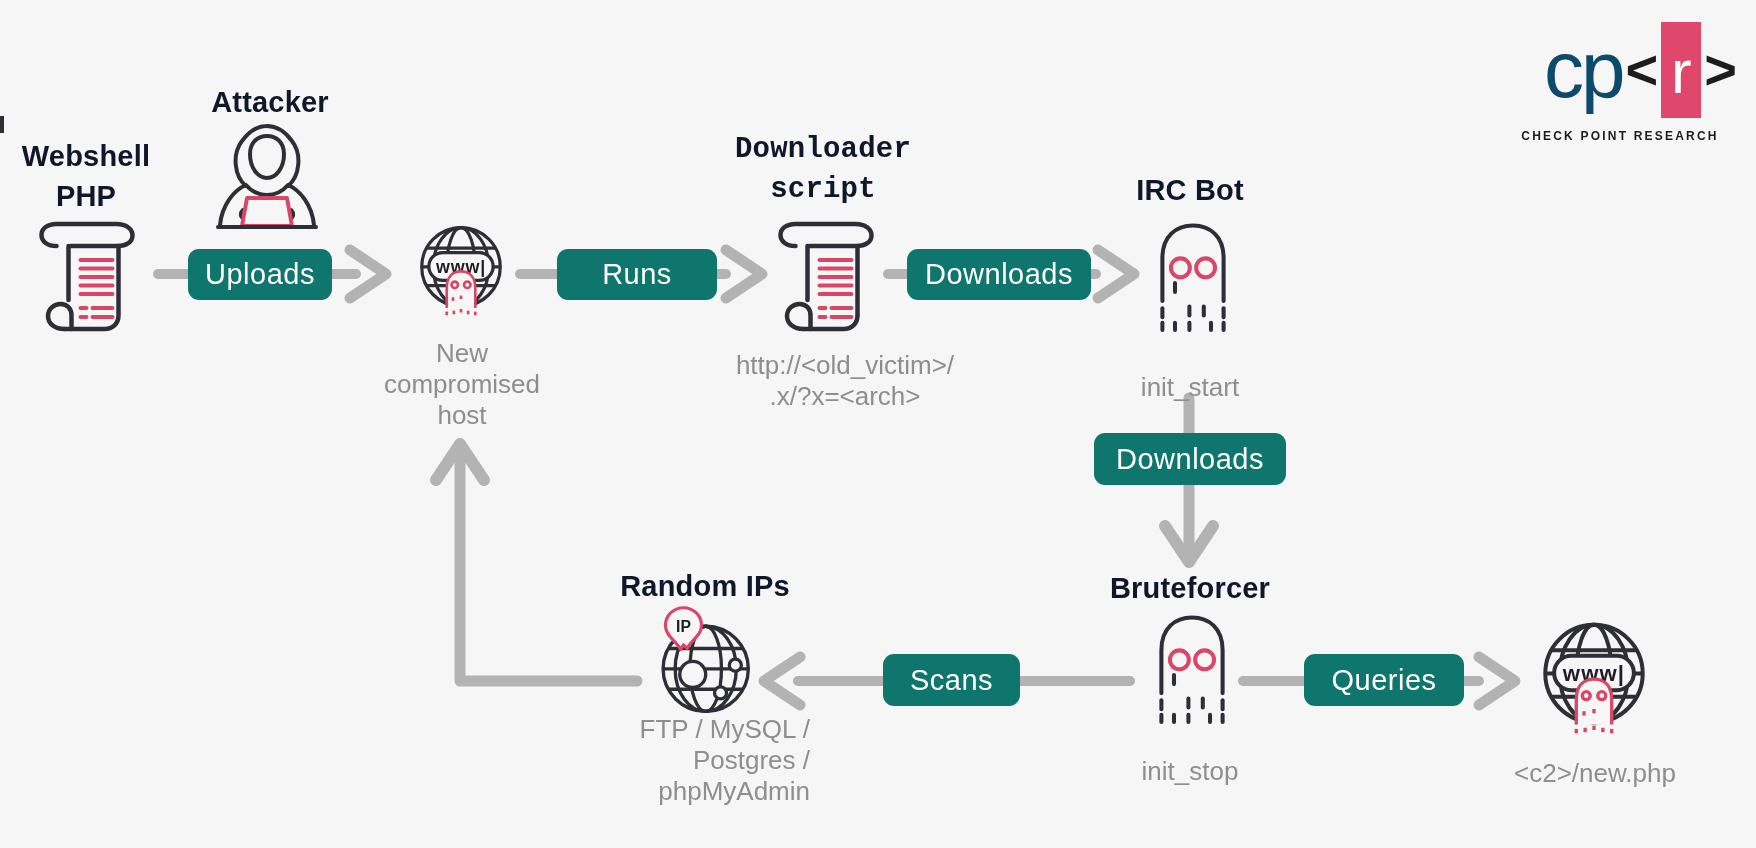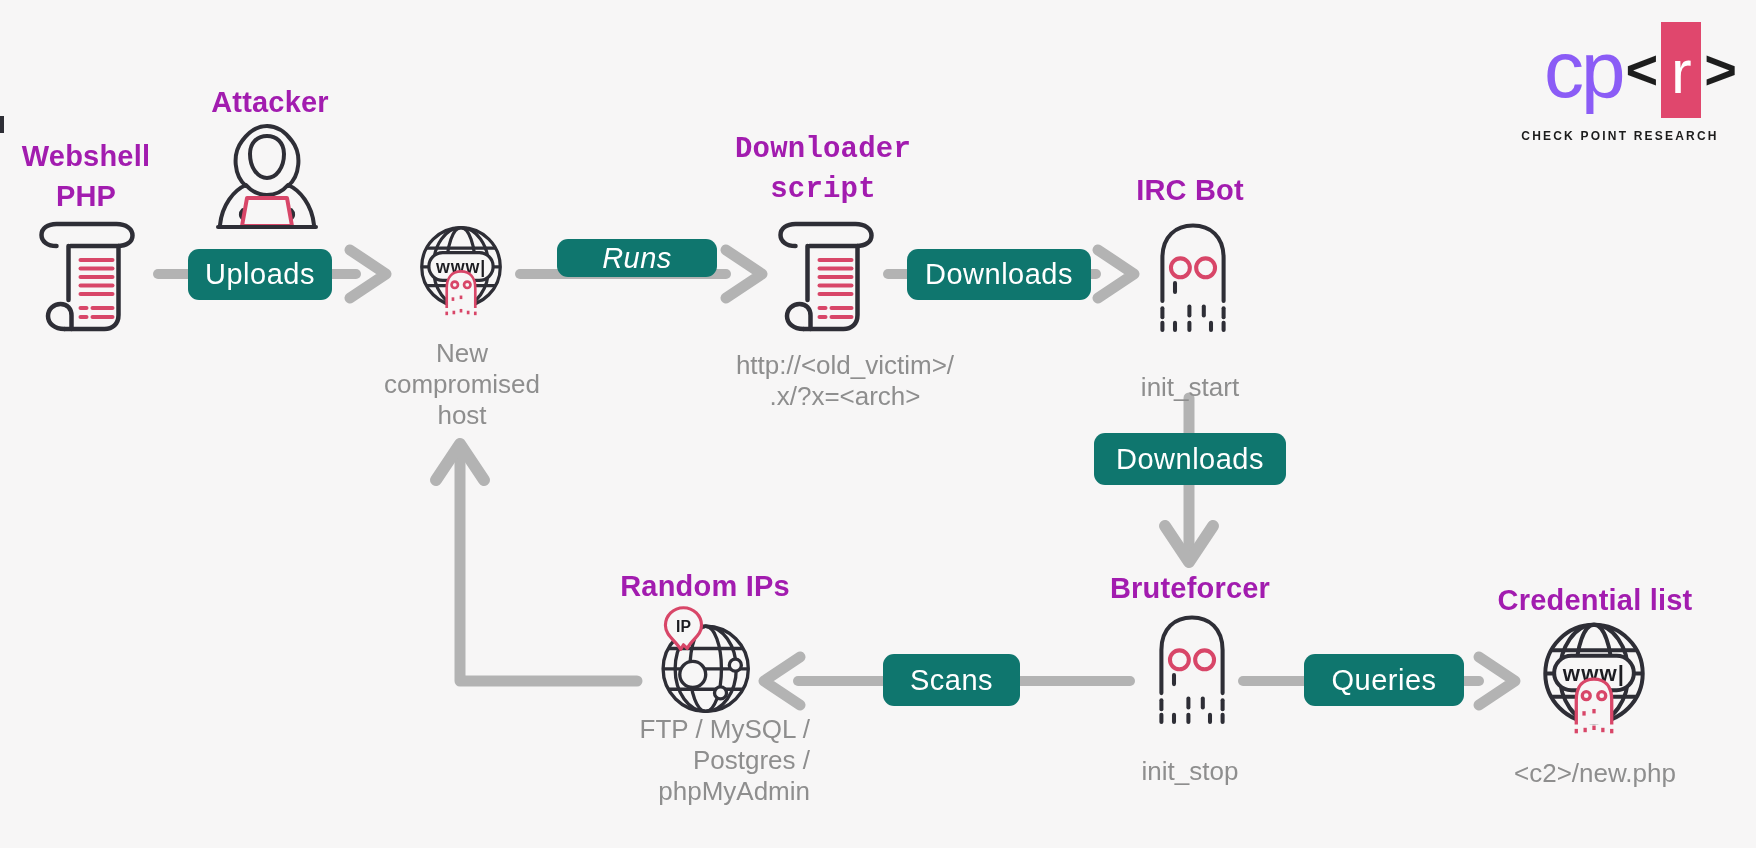--- a/index.html
+++ b/index.html
@@ -12,41 +12,41 @@
   .btn{
     position:absolute; z-index:3;
     background:#0f766e; color:#ffffff;
     border-radius:11px;
     display:flex; align-items:center; justify-content:center;
     font-size:29px; font-weight:400; letter-spacing:.5px;
     border:none; cursor:default;
   }
   .node-label{
     position:absolute; z-index:2;
-    font-weight:700; color:#a21caf; font-size:29px;
+    font-weight:700; color:#0f172a; font-size:29px;
     text-align:center; line-height:40px; letter-spacing:.2px;
   }
   .caption{
     position:absolute; z-index:2;
     color:#8e8e8e; font-size:26px; line-height:31px; text-align:center;
   }
   .icon{position:absolute; z-index:2;}
   .badge-text{
     font-family:"Liberation Sans", sans-serif;
     font-weight:700; font-size:20px; fill:#1d1d22; letter-spacing:1px;
   }
   .pin-text{
     font-family:"Liberation Sans", sans-serif;
     font-weight:700; font-size:17px; fill:#1d1d22;
     text-anchor:middle;
   }
   
   .logo{position:absolute; left:1500px; top:20px; width:240px; z-index:2;}
   .logo-row{display:flex; align-items:center; justify-content:center; height:100px;}
-  .logo-cp{font-size:80px; font-weight:500; color:#8b5cf6; letter-spacing:-3px; line-height:1;margin-left:44px;}
+  .logo-cp{font-size:80px; font-weight:500; color:#0c4a6e; letter-spacing:-3px; line-height:1;margin-left:44px;}
   .logo-bracket{font-size:56px; font-weight:600; color:#1d1d1d; line-height:1; margin:0 3px;}
   .logo-rbox{width:54px; height:96px; background:#e0476d; display:flex; align-items:center; justify-content:center;}
   .logo-r{font-size:62px; font-weight:500; color:#ffffff; line-height:1; padding-top:4px;}
   .logo-subtitle{
     margin-top:9px; text-align:center;
     font-size:12px; font-weight:700; color:#1c1c1c; letter-spacing:2.2px;
     white-space:nowrap;
   }
   .edge-artifact{position:absolute; left:0; top:116px; width:4px; height:17px; background:#2e2e36; z-index:2;}
 </style>
@@ -236,21 +236,20 @@
     <circle cx="76" cy="96" r="6.5" fill="#f7f6f6" stroke="#2e2e36" stroke-width="3.6"></circle>
     <path d="M36 4 C25 4 16.5 12.5 16.5 23 C16.5 34 27 39 33 49 L36 44 L40 48 C45 38 55.5 34 55.5 23 C55.5 12.5 47 4 36 4 Z" fill="#f7f6f6" stroke="#d84668" stroke-width="3.4" stroke-linejoin="round"></path>
     <text x="36" y="30" class="pin-text">IP</text>
   </svg>
   <div class="caption" style="left:600px; top:714px; width:210px;text-align:right;">
     <div>FTP / MySQL /</div>
     <div>Postgres /</div>
     <div>phpMyAdmin</div>
   </div>
 
-  <div class="node-label" style="left:1495px; top:580px; width:200px;">Credential list</div>
   <svg class="icon" style="left:1532px; top:618px;" width="124" height="131" viewBox="0 0 112 118">
     <g fill="none" stroke="#2e2e36" stroke-width="3.6">
       <circle cx="56" cy="50" r="44"></circle>
       <ellipse cx="56" cy="50" rx="16" ry="44"></ellipse>
       <ellipse cx="56" cy="50" rx="31" ry="44"></ellipse>
       <line x1="17" y1="29" x2="95" y2="29"></line>
       <line x1="13" y1="50" x2="99" y2="50"></line>
       <line x1="17" y1="71" x2="95" y2="71"></line>
     </g>
     <rect x="20" y="34" width="72" height="31" rx="15.5" fill="#f7f6f6" stroke="#2e2e36" stroke-width="3.6"></rect>
@@ -264,21 +263,21 @@
       <line x1="40" y1="100" x2="40" y2="104"></line>
         <line x1="48" y1="99" x2="48" y2="103"></line>
       <line x1="56" y1="97" x2="56" y2="101"></line>
         <line x1="64" y1="99" x2="64" y2="103"></line>
       <line x1="72" y1="100" x2="72" y2="104"></line>
     </g>
   </svg>
   <div class="caption" style="left:1495px; top:758px; width:200px;">&lt;c2&gt;/new.php</div>
 
   <div class="btn" style="left:188px; top:249px; width:144px; height:51px;">Uploads</div>
-  <div class="btn" style="left:557px; top:239px; width:160px; height:38px;font-style:italic;">Runs</div>
+  <div class="btn" style="left:557px; top:249px; width:160px; height:51px;">Runs</div>
   <div class="btn" style="left:907px; top:249px; width:184px; height:51px;">Downloads</div>
   <div class="btn" style="left:1094px; top:433px; width:192px; height:52px;">Downloads</div>
   <div class="btn" style="left:883px; top:654px; width:137px; height:52px;">Scans</div>
   <div class="btn" style="left:1304px; top:654px; width:160px; height:52px;">Queries</div>
 
   <div class="logo">
     <div class="logo-row">
       <span class="logo-cp">cp</span>
       <span class="logo-bracket">&lt;</span>
       <span class="logo-rbox">

